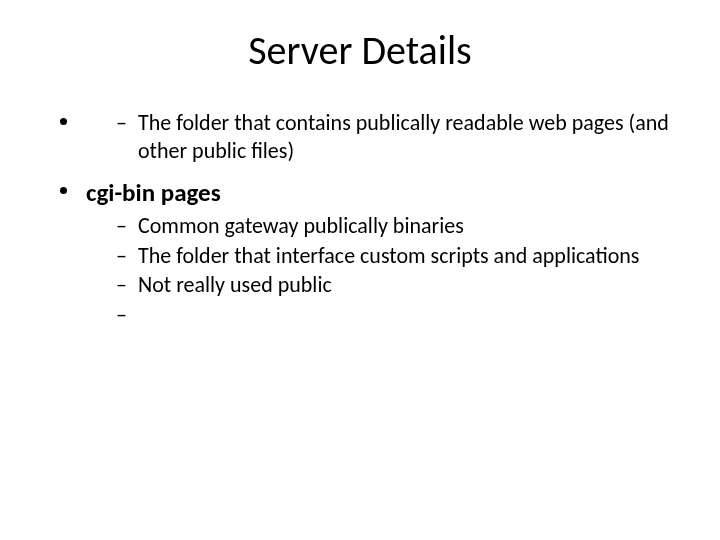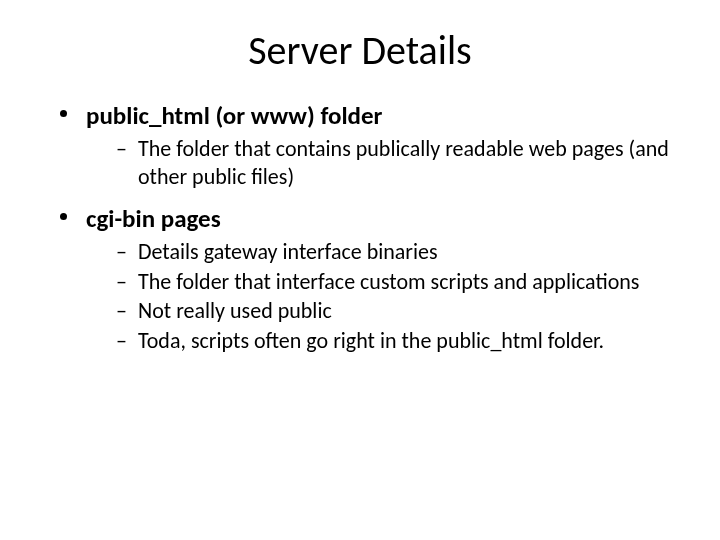--- a/index.html
+++ b/index.html
@@ -8,21 +8,21 @@
     background: #ffffff;
     font-family: Calibri, "Segoe UI", Arial, sans-serif;
     color: #000;
     padding: 20px 40px 20px 40px;
   }
   .title {
     text-align: center;
     font-size: 40px;
     font-weight: 400;
     margin-top: 6px;
-    margin-bottom: 26px;
+    margin-bottom: 34px;
   }
   .bullet-list {
     list-style: none;
     padding-left: 20px;
   }
   .bullet-item {
     position: relative;
     padding-left: 26px;
     margin-bottom: 4px;
   }
@@ -61,45 +61,43 @@
 </style>
 </head>
 <body>
 
 <h1 class="title">Server Details</h1>
 
 <ul class="bullet-list">
 
   <li class="bullet-item">
     <span class="bullet-dot"></span>
-    <div class="bullet-head">public_html  (or www) folder</div>
     <ul class="sub-list">
       <li class="sub-item">
         <span class="sub-dash">–</span>
         <span>The folder that contains publically readable web pages (and other public files)</span>
       </li>
     </ul>
   </li>
 
   <li class="bullet-item">
     <span class="bullet-dot"></span>
     <div class="bullet-head">cgi-bin pages</div>
     <ul class="sub-list">
       <li class="sub-item">
         <span class="sub-dash">–</span>
-        <span>Details gateway interface binaries</span>
+        <span>Common gateway publically binaries</span>
       </li>
       <li class="sub-item">
         <span class="sub-dash">–</span>
         <span>The folder that interface custom scripts and applications</span>
       </li>
       <li class="sub-item">
         <span class="sub-dash">–</span>
         <span>Not really used public</span>
       </li>
       <li class="sub-item">
         <span class="sub-dash">–</span>
-        <span>Toda, scripts often go right in the public_html folder.</span>
       </li>
     </ul>
   </li>
 
 </ul>
 
 </body></html>

